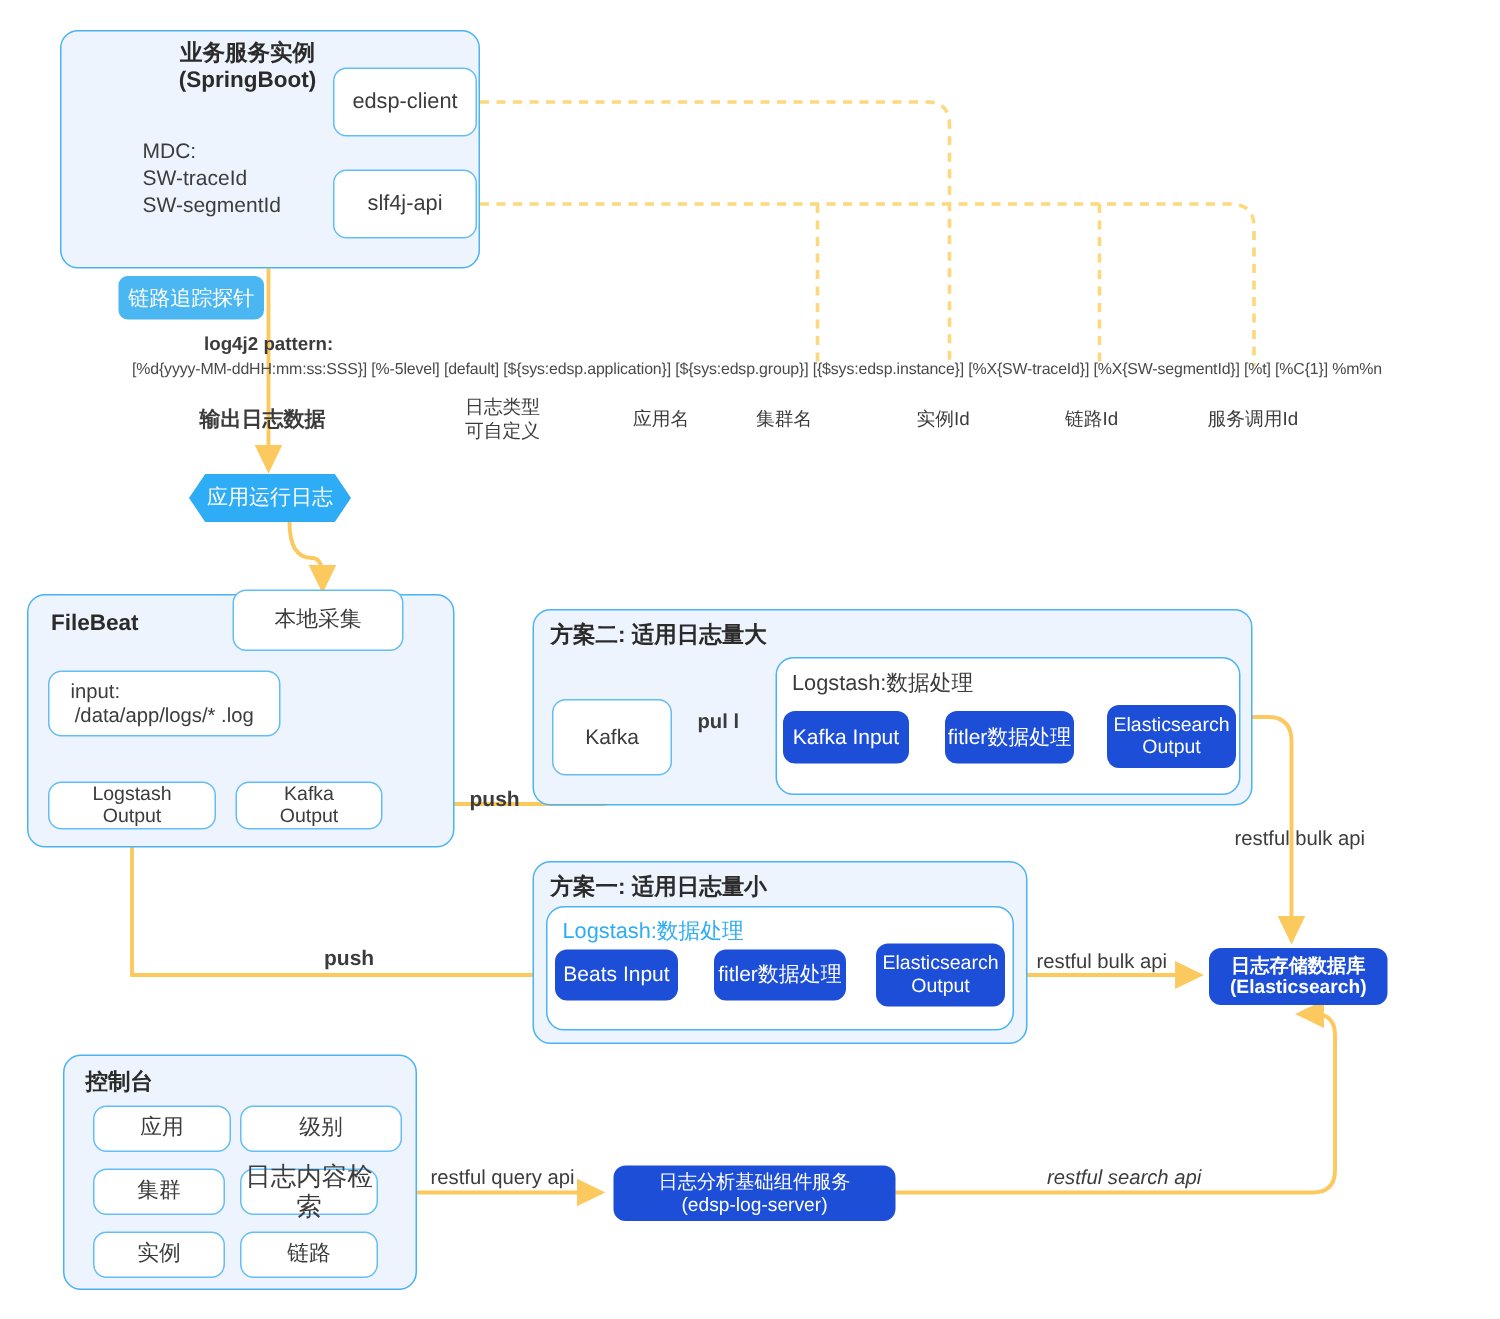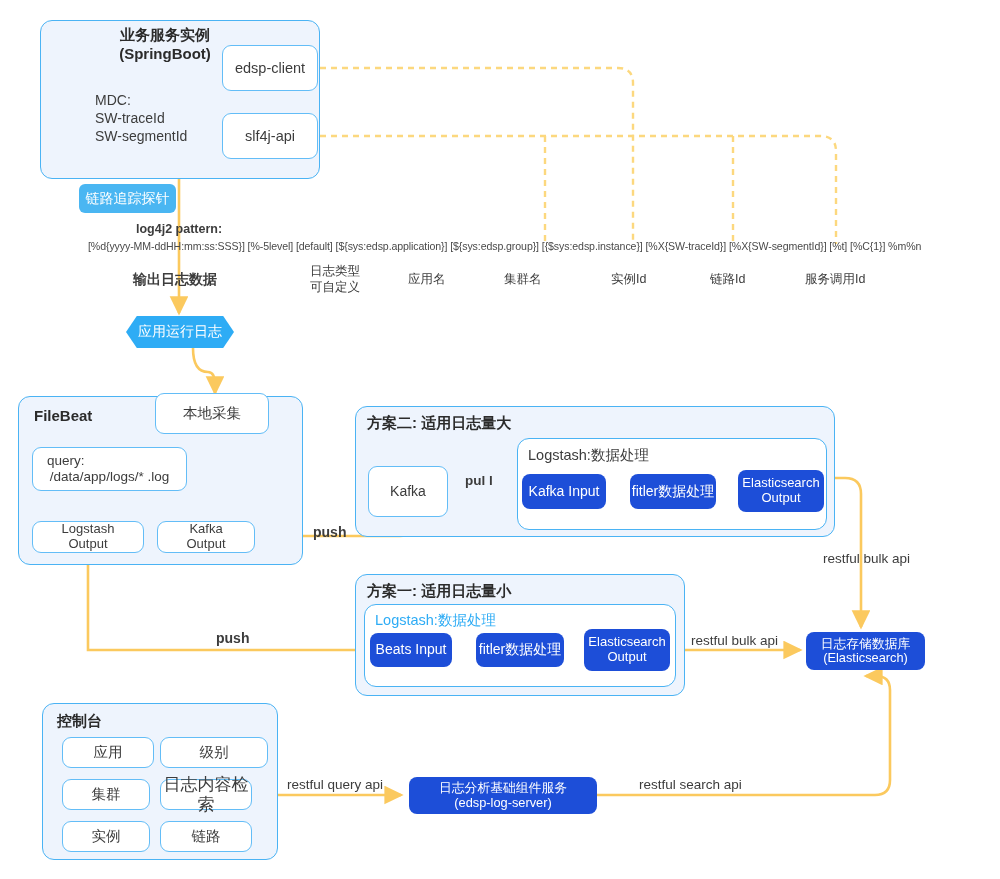--- a/index.html
+++ b/index.html
@@ -178,40 +178,40 @@
 
   <div class="label bold" style="left:136px; top:222px; font-size:12.5px;">log4j2 pattern:</div>
 
   <div class="pattern" style="left:88px; top:240px;">[%d{yyyy-MM-ddHH:mm:ss:SSS}] [%-5level] [default] [${sys:edsp.application}] [${sys:edsp.group}] [{$sys:edsp.instance}] [%X{SW-traceId}] [%X{SW-segmentId}] [%t] [%C{1}] %m%n</div>
 
   <div class="label bold" style="left:133px; top:271px; font-size:14px;">输出日志数据</div>
 
   <div class="label" style="left:310px; top:263px; font-size:12.5px;">日志类型</div>
   <div class="label" style="left:310px; top:279px; font-size:12.5px;">可自定义</div>
 
-  <div class="label" style="left:408px; top:271px; font-size:12.5px;">应用名</div>
+  <div class="label" style="left:422px; top:271px; font-size:12.5px;">应用名</div>
   <div class="label" style="left:504px; top:271px; font-size:12.5px;">集群名</div>
   <div class="label" style="left:611px; top:271px; font-size:12.5px;">实例Id</div>
   <div class="label" style="left:710px; top:271px; font-size:12.5px;">链路Id</div>
   <div class="label" style="left:805px; top:271px; font-size:12.5px;">服务调用Id</div>
 
   <div class="hexa" style="left:126px; top:316px; width:108px; height:32px;">
     <span>应用运行日志</span>
   </div>
 
   <div class="node panel" style="left:18px; top:396px; width:285px; height:169px;"></div>
 
   <div class="title-bold" style="left:34px; top:407px;">FileBeat</div>
 
   <div class="node wbox" style="left:155px; top:393px; width:114px; height:41px;">
     <span>本地采集</span>
   </div>
 
   <div class="node wbox" style="left:32px; top:447px; width:155px; height:44px; flex-direction:column; font-size:13.5px;">
-    <span style="align-self:flex-start; margin-left:14px;">query:</span>
+    <span style="align-self:flex-start; margin-left:14px;">input:</span>
     <span>/data/app/logs/* .log</span>
   </div>
 
   <div class="node wbox" style="left:32px; top:521px; width:112px; height:32px; flex-direction:column; font-size:13px;">
     <span>Logstash</span>
     <span>Output</span>
   </div>
 
   <div class="node wbox" style="left:157px; top:521px; width:98px; height:32px; flex-direction:column; font-size:13px;">
     <span>Kafka</span>
@@ -266,32 +266,32 @@
     <span>fitler数据处理</span>
   </div>
 
   <div class="node bluebox" style="left:584px; top:629px; width:86px; height:42px; flex-direction:column; font-size:13px;">
     <span>Elasticsearch</span>
     <span>Output</span>
   </div>
 
   <div class="label" style="left:691px; top:633px; font-size:13.5px;">restful bulk api</div>
 
-  <div class="node bluebox" style="left:806px; top:632px; width:119px; height:38px; flex-direction:column; font-size:12.8px;">
+  <div class="node bluebox" style="left:806px; top:632px; width:119px; height:38px; flex-direction:column; font-size:12.8px;font-weight:bold;">
     <span>日志存储数据库</span>
     <span>(Elasticsearch)</span>
   </div>
 
   <div class="node bluebox" style="left:409px; top:777px; width:188px; height:37px; flex-direction:column; font-size:12.8px;">
     <span>日志分析基础组件服务</span>
     <span>(edsp-log-server)</span>
   </div>
 
   <div class="label" style="left:287px; top:777px; font-size:13.5px;">restful query api</div>
-  <div class="label" style="left:639px; top:777px; font-size:13.5px;">restful search api</div>
+  <div class="label" style="left:698px; top:777px; font-size:13.5px;font-style:italic;">restful search api</div>
 
   <div class="node panel" style="left:42px; top:703px; width:236px; height:157px;"></div>
 
   <div class="title-bold" style="left:57px; top:712px;">控制台</div>
 
   <div class="node wbox" style="left:62px; top:737px; width:92px; height:31px;">
     <span>应用</span>
   </div>
   <div class="node wbox" style="left:160px; top:737px; width:108px; height:31px;">
     <span>级别</span>

